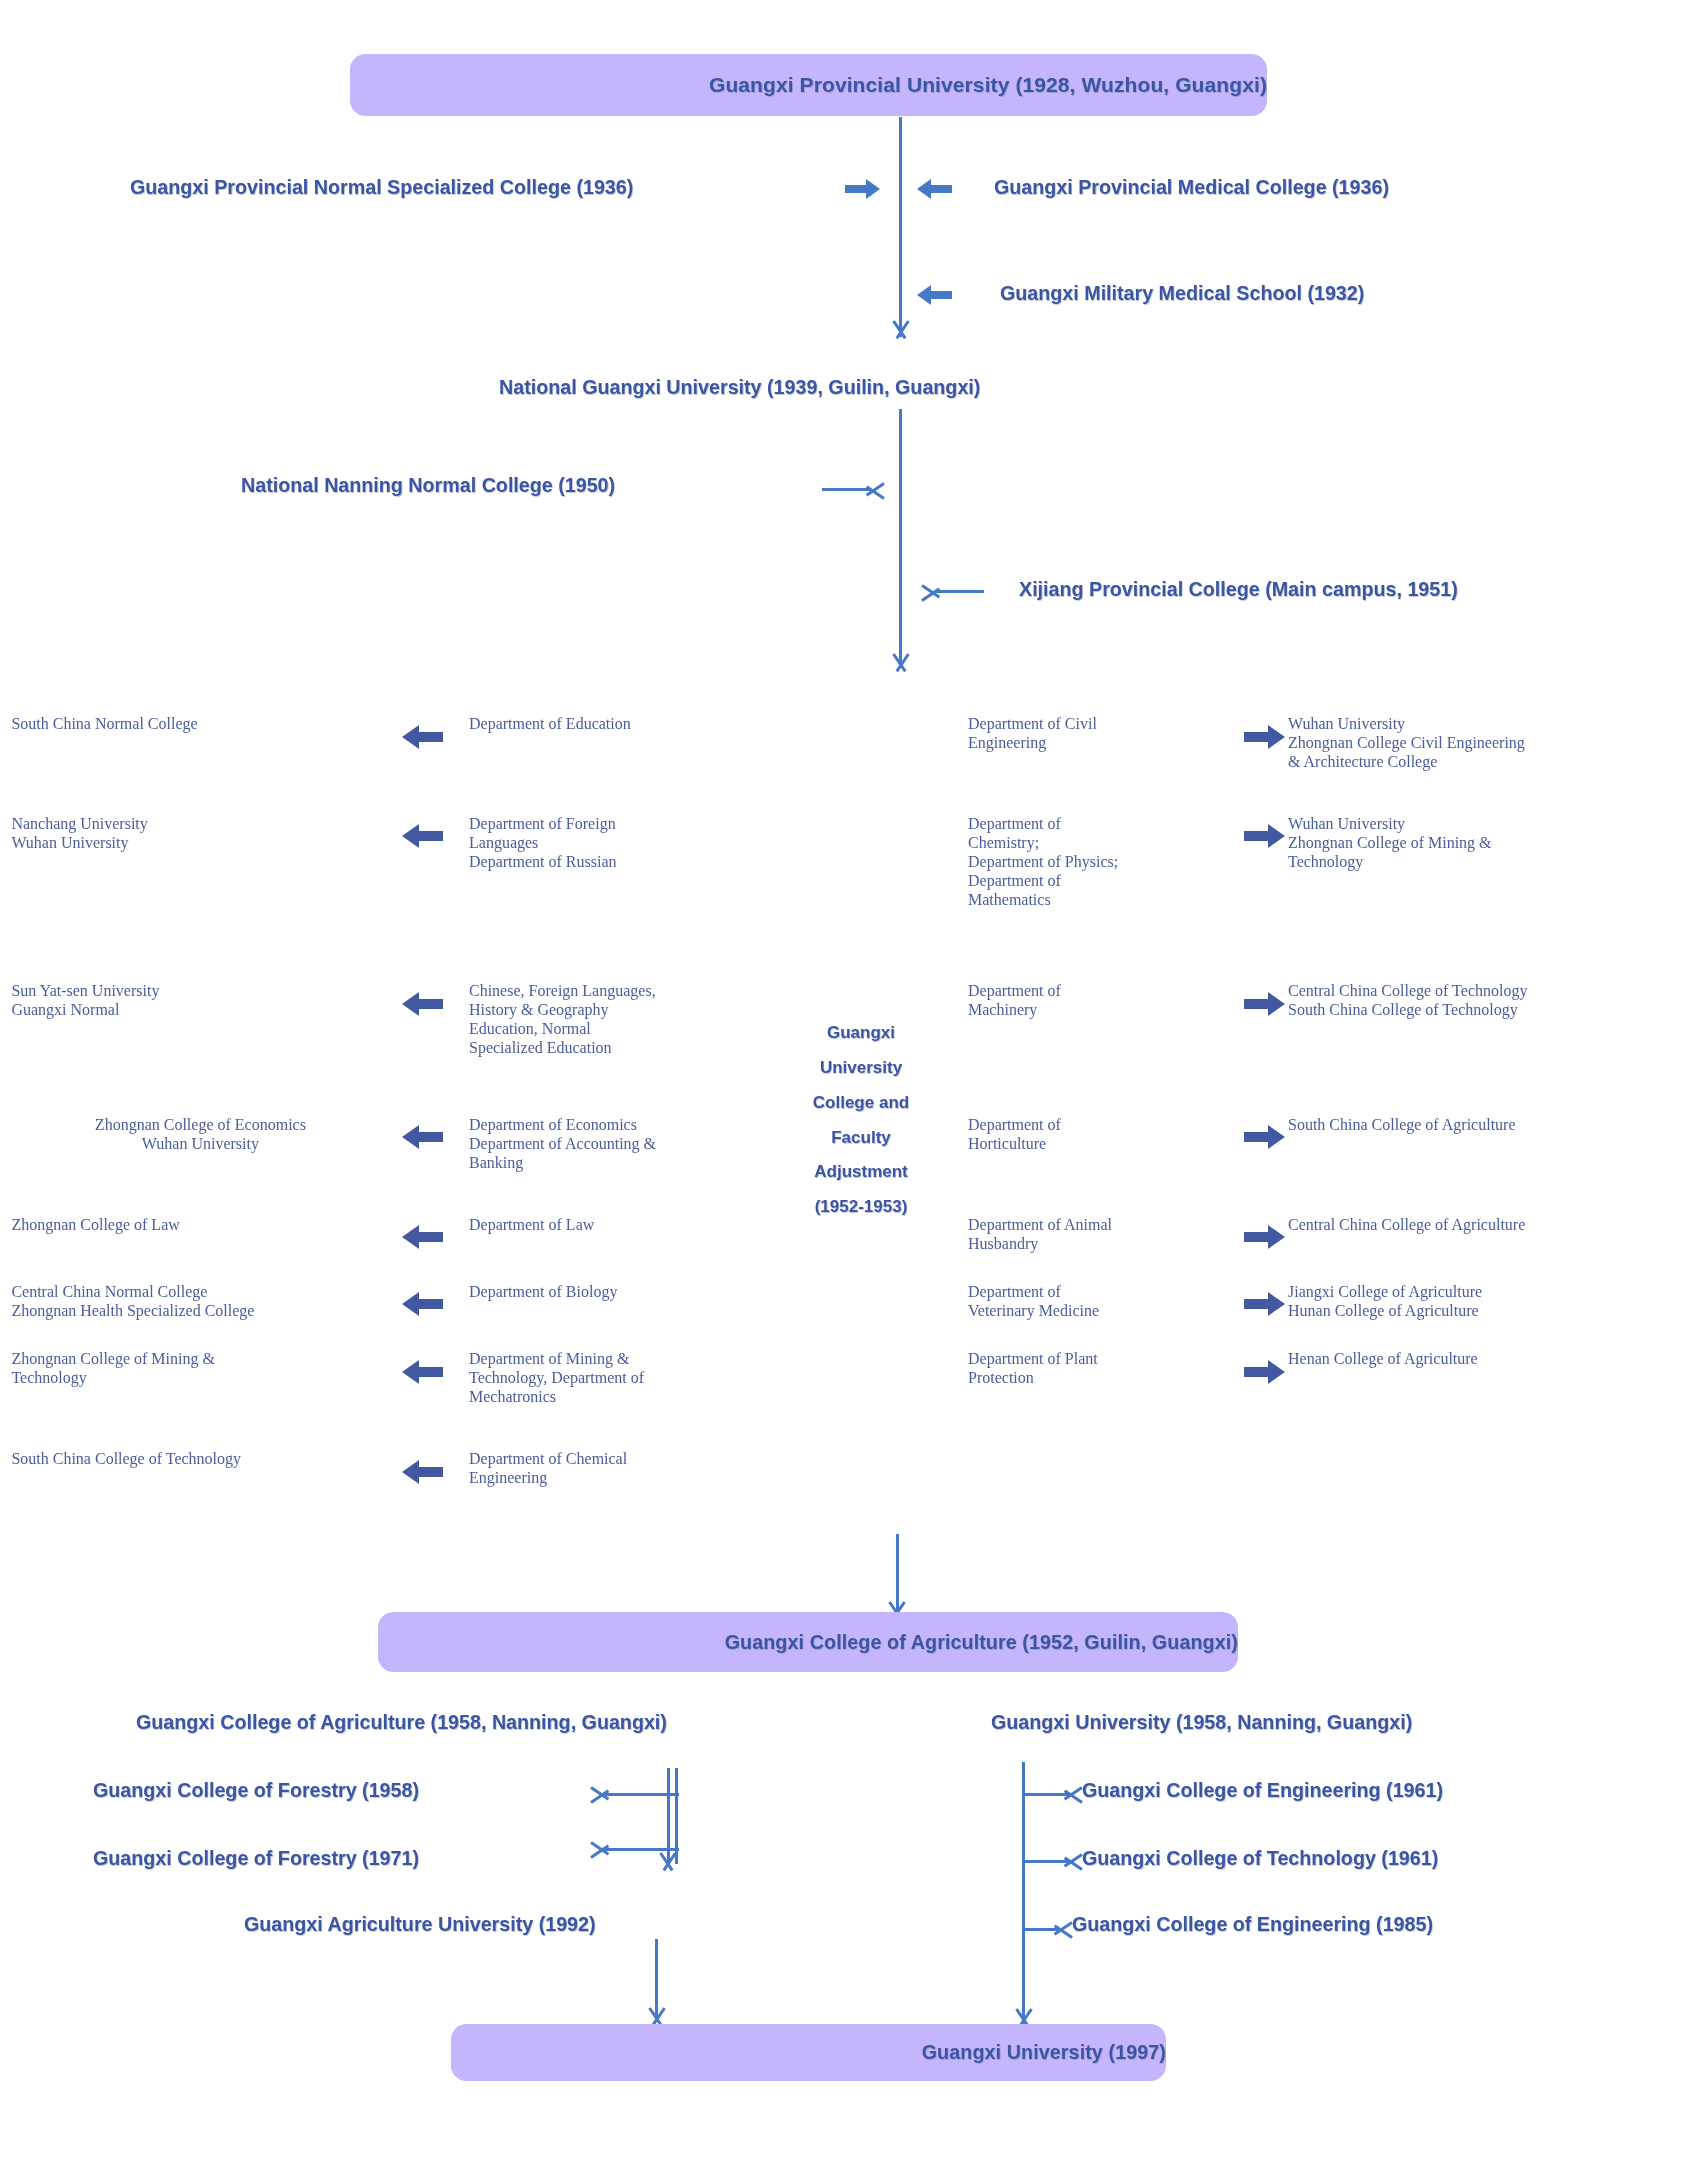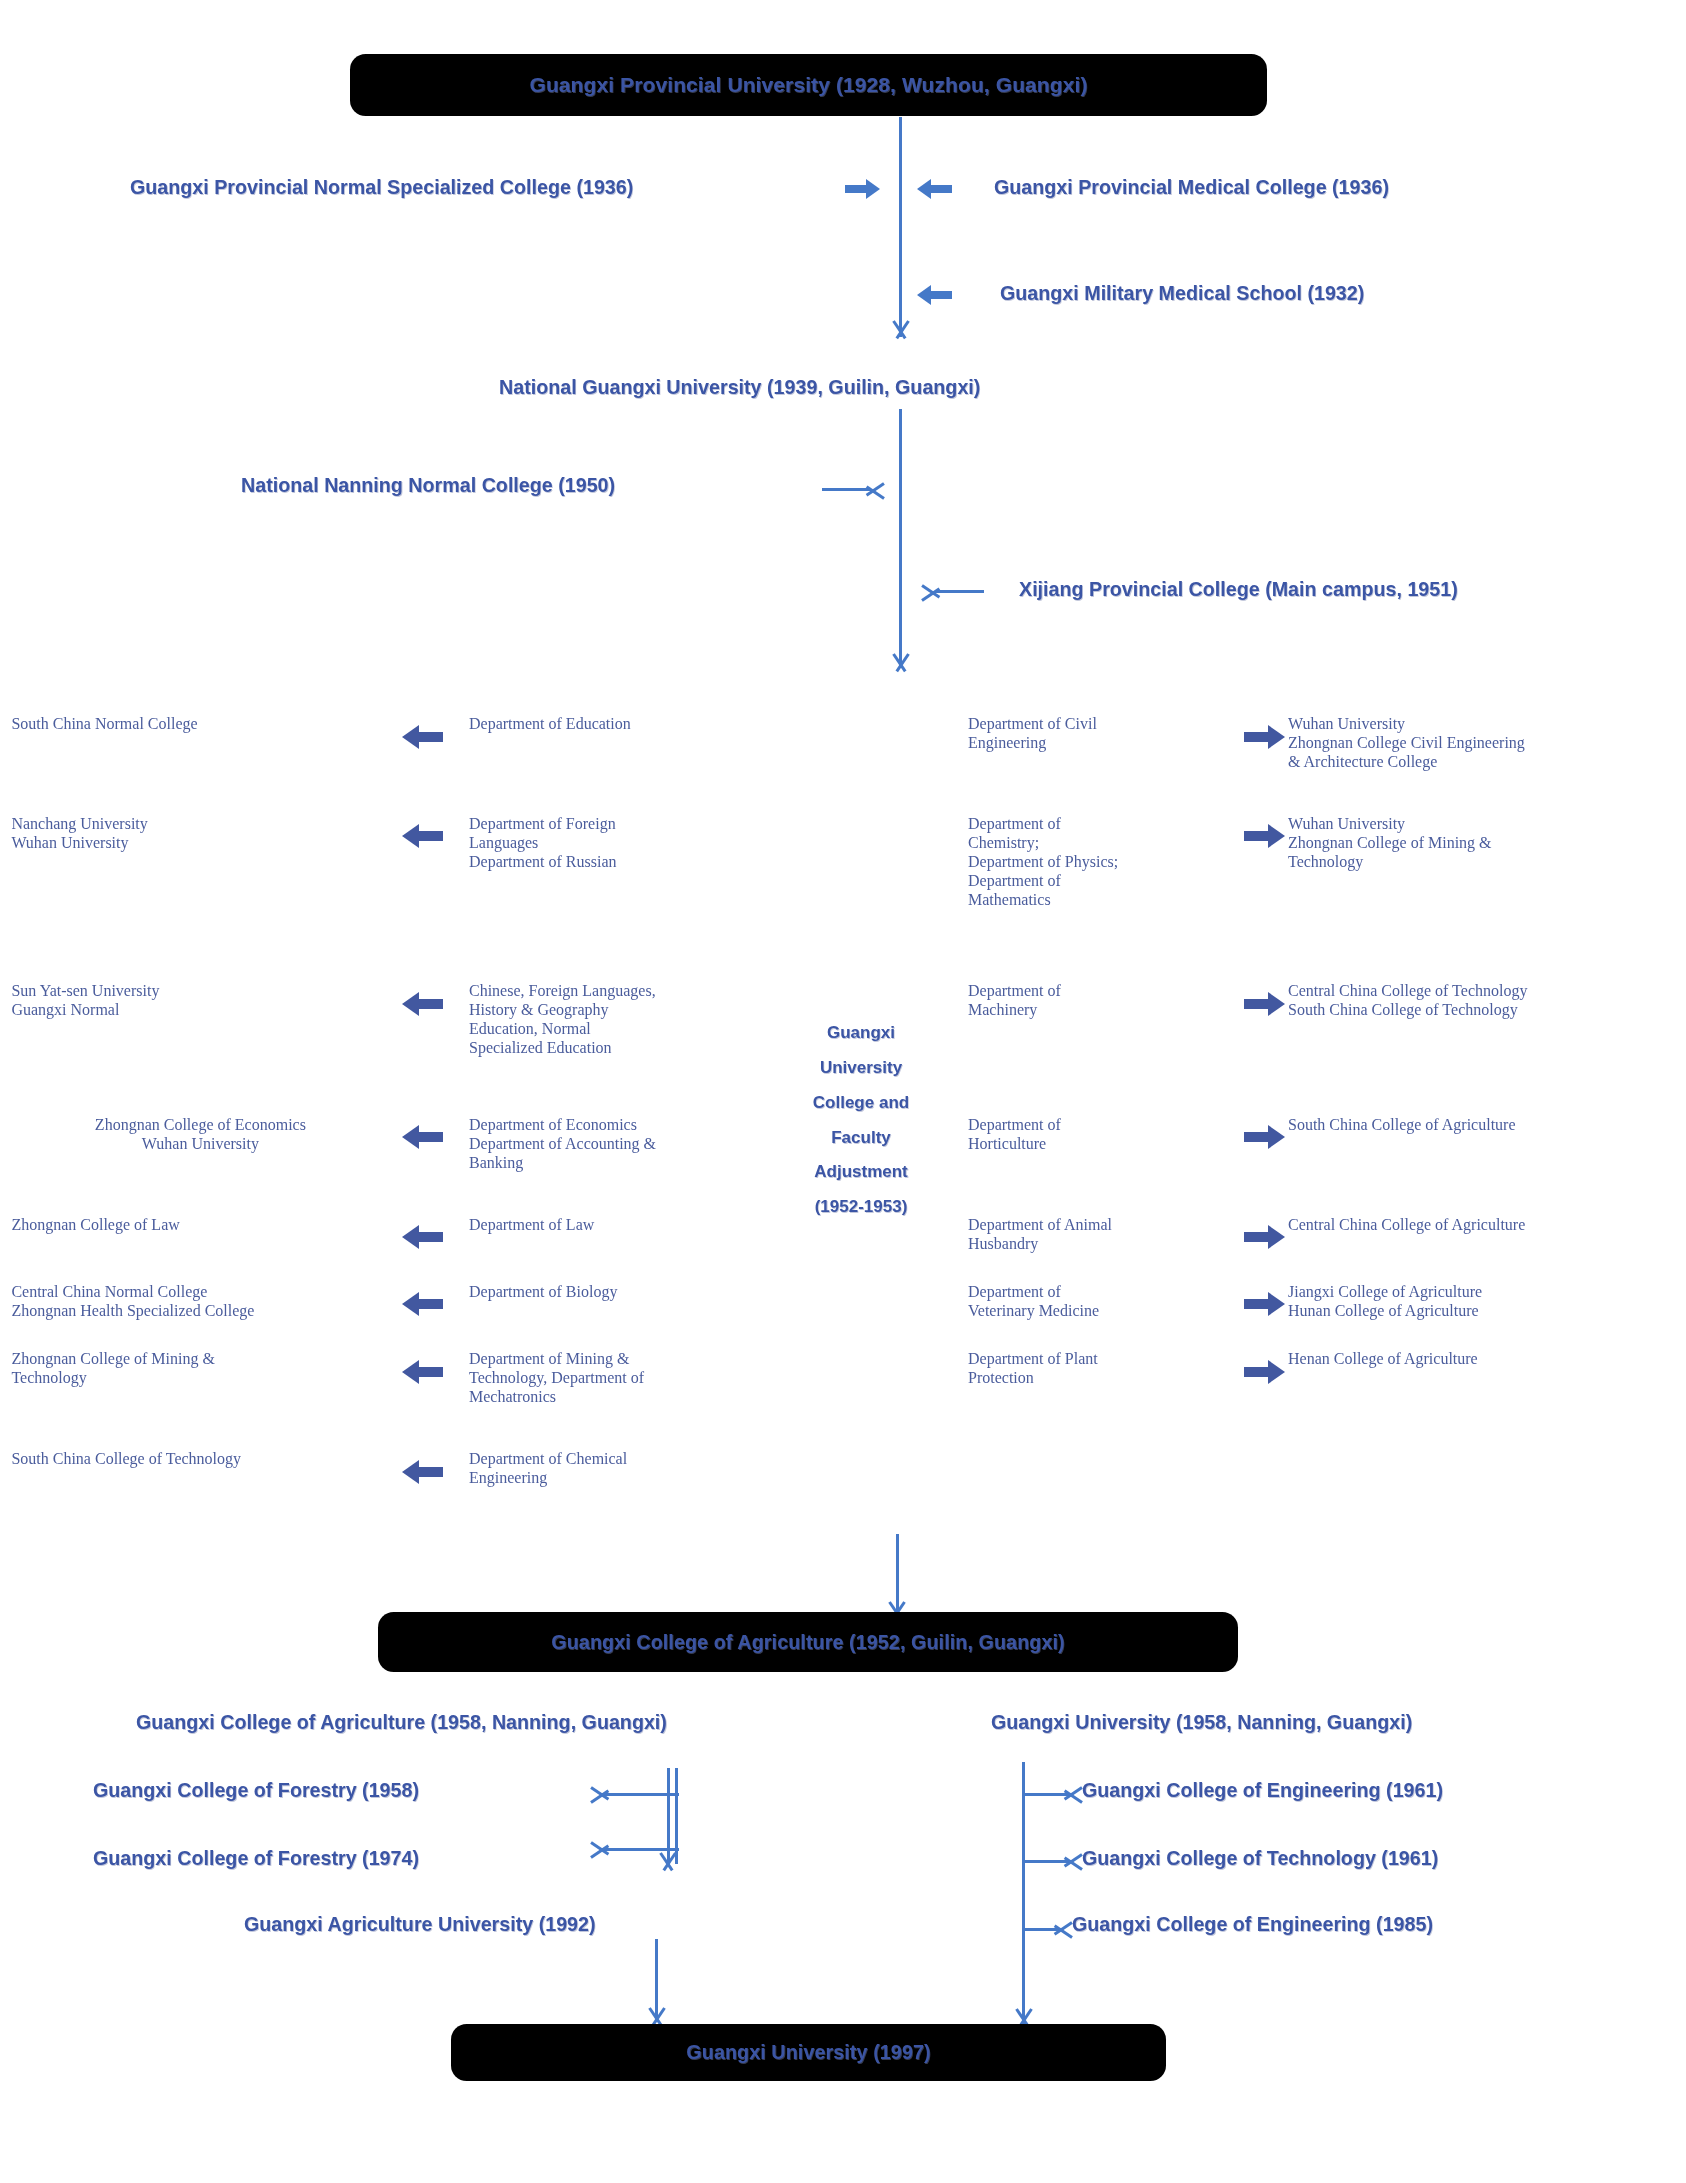--- a/index.html
+++ b/index.html
@@ -5,22 +5,22 @@
   html,body{margin:0;padding:0;background:#ffffff;}
   body{width:1686px;height:2183px;position:relative;overflow:hidden;
        font-family:"Liberation Serif", serif;}
   .stage{position:relative;width:1686px;height:2183px;}
 
   
   .abs{position:absolute;}
 
   
   .greybox{
-    position:absolute;background:#000000;border-radius:15.6px;
-    display:flex;align-items:center;justify-content:center;
+    position:absolute;background:#c4b5fd;border-radius:15.6px;
+    display:flex;align-items:center;justify-content:flex-end;
   }
   .greybox .bx-label{
     font-family:"Liberation Sans", sans-serif;
     font-weight:bold;color:#3b55a5;letter-spacing:0.1px;
     text-shadow:0.8px 0.8px 0 rgba(120,130,175,.45);
   }
 
   
   .hd{
     position:absolute;font-family:"Liberation Sans", sans-serif;
@@ -303,21 +303,21 @@
   <div class="abs" style="left:591px;top:1783px;width:88px;height:24px;">
       <div class="hline" style="right:0;top:10.4px;width:78px;"></div>
       <div class="lhead" style="left:0;top:0;"></div>
   </div>
   <div class="abs" style="left:591px;top:1838px;width:88px;height:24px;">
       <div class="hline" style="right:0;top:10.4px;width:78px;"></div>
       <div class="lhead" style="left:0;top:0;"></div>
   </div>
 
   <div class="hd" style="left:93px;top:1779px;font-size:19.7px;">Guangxi College of Forestry (1958)</div>
-  <div class="hd" style="left:93px;top:1847px;font-size:19.7px;">Guangxi College of Forestry (1974)</div>
+  <div class="hd" style="left:93px;top:1847px;font-size:19.7px;">Guangxi College of Forestry (1971)</div>
   <div class="hd" style="left:244px;top:1913px;font-size:19.7px;">Guangxi Agriculture University (1992)</div>
 
   <div class="vline" style="left:655px;top:1939px;height:83px;"></div>
   <div class="vhead" style="left:645px;top:2008px;"></div>
 
   <div class="vline" style="left:1022px;top:1762px;height:262px;"></div>
   <div class="vhead" style="left:1012px;top:2009px;"></div>
 
   <div class="abs" style="left:1025px;top:1783px;width:57px;height:24px;">
       <div class="hline" style="left:0;top:10.4px;width:47px;"></div>

